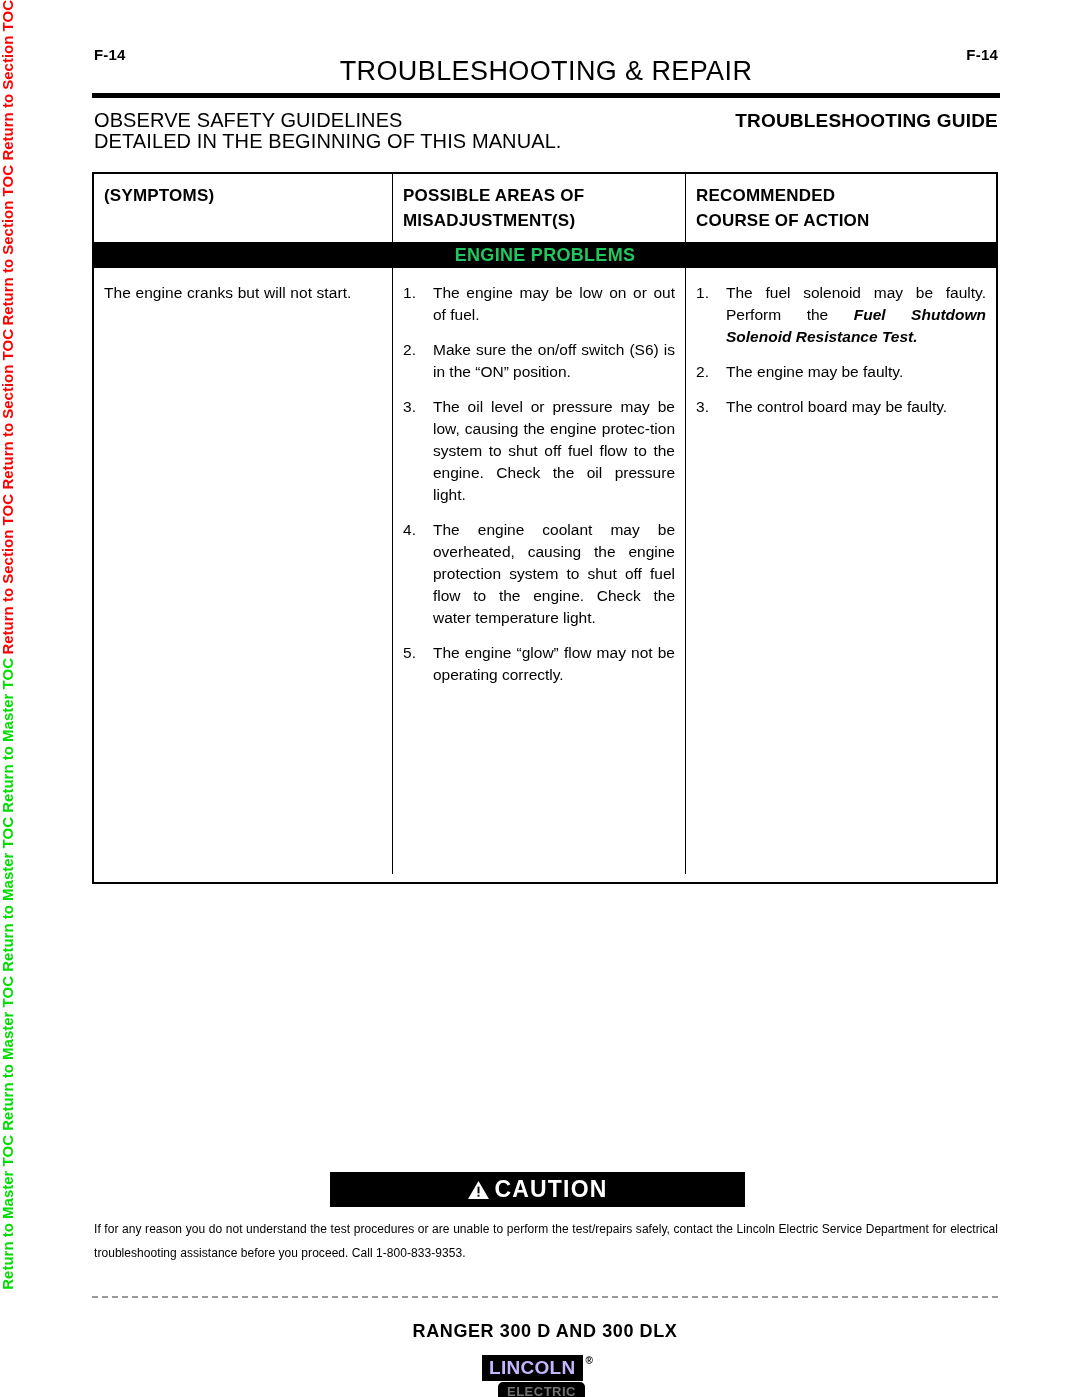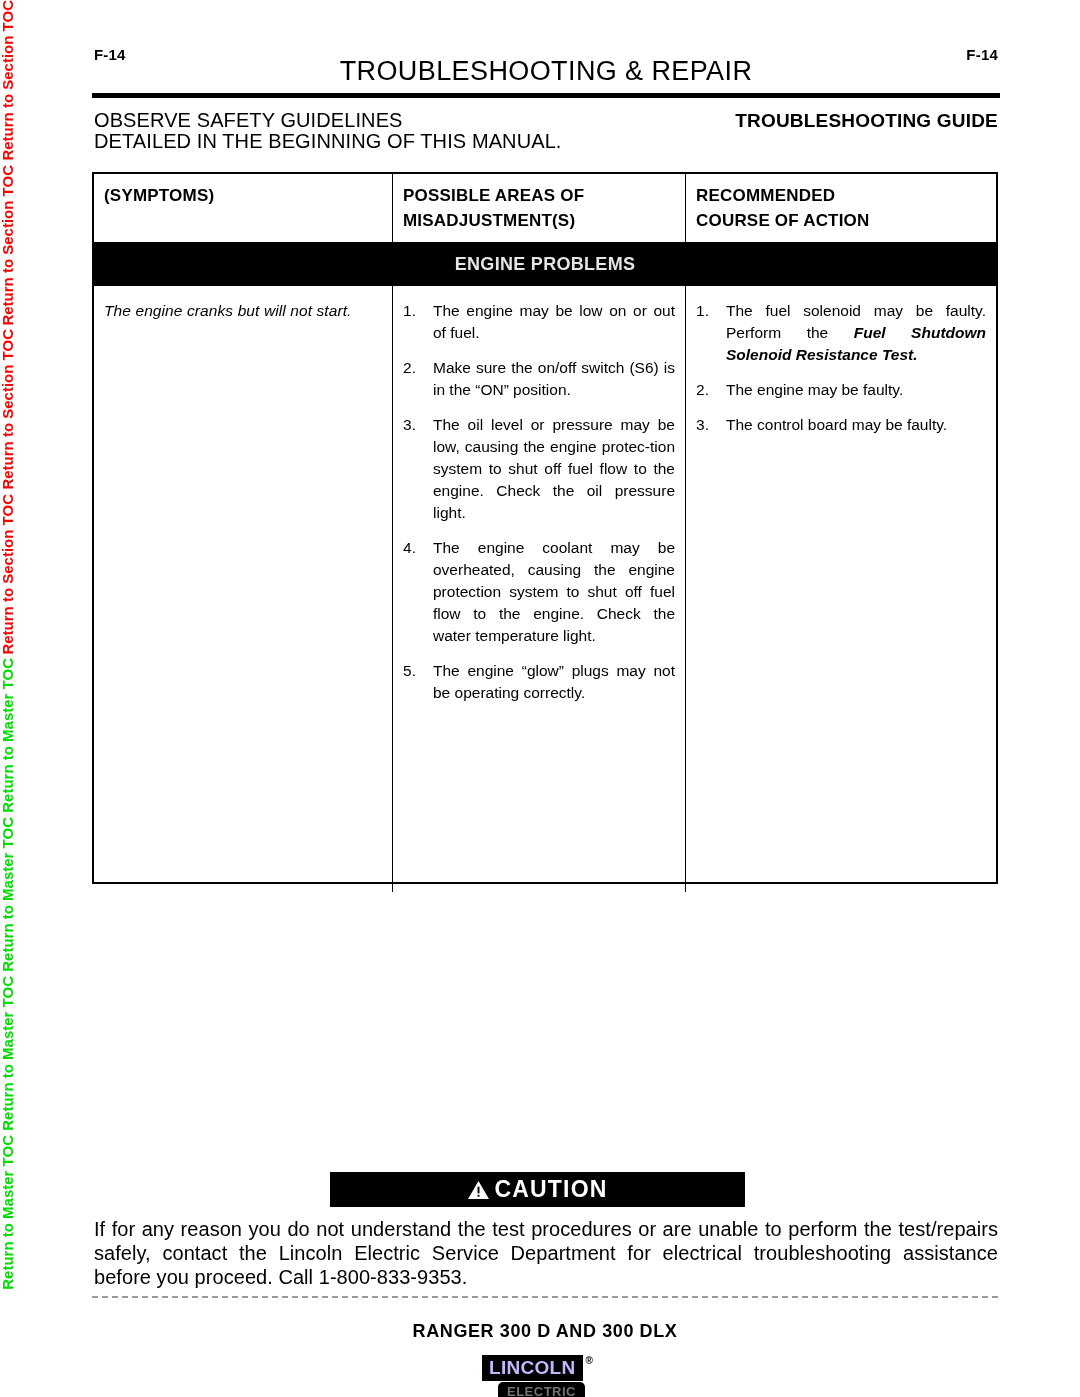--- a/index.html
+++ b/index.html
@@ -132,23 +132,23 @@
     font-weight: bold;
     line-height: 25px;
     letter-spacing: 0.2px;
   }
   #head-cell-problems   { left: 0px;   width: 298px; }
   #head-cell-areas      { left: 298px; width: 293px; border-left: 1px solid #000; }
   #head-cell-action     { left: 591px; width: 311px; border-left: 1px solid #000; }
 
   #section-band {
     position: relative;
-    height: 43px;
+    height: 25px;
     background: #000000;
-    color: #e5e5e5;
+    color: #22c55e;
     font-size: 18px;
     font-weight: bold;
     letter-spacing: 0.3px;
     display: flex;
     align-items: center;
     justify-content: center;
   }
 
   #table-body-row {
     position: relative;
@@ -156,21 +156,21 @@
   }
   .body-cell {
     position: absolute;
     top: 0;
     height: 606px;
     box-sizing: border-box;
     padding: 14px 10px 0 10px;
     font-size: 15.5px;
     line-height: 22px;
   }
-  #body-cell-problems { left: 0px;   width: 298px; font-style: italic; }
+  #body-cell-problems { left: 0px;   width: 298px; }
   #body-cell-areas    { left: 298px; width: 293px; border-left: 1px solid #000; }
   #body-cell-action   { left: 591px; width: 311px; border-left: 1px solid #000; }
 
   .symptom-text {
     text-align: justify;
     text-align-last: left;
     letter-spacing: 0.1px;
   }
 
   ol.numbered-list {
@@ -220,21 +220,21 @@
   }
   #caution-label {
     font-size: 23px;
     font-weight: bold;
     letter-spacing: 1.2px;
   }
   #caution-text {
     position: absolute;
     left: 2px; top: 1193px;
     width: 904px;
-    font-size: 20px;
+    font-size: 12px;
     line-height: 24px;
     text-align: justify;
     text-align-last: left;
     letter-spacing: 0.05px;
   }
 
   
   #footer-divider {
     position: absolute;
     left: 0px; top: 1272px;
@@ -350,21 +350,21 @@
       <div class="body-cell" id="body-cell-problems">
         <div class="symptom-text">The engine cranks but will not start.</div>
       </div>
 
       <div class="body-cell" id="body-cell-areas">
         <ol class="numbered-list" id="possible-areas-list">
             <li>The engine may be low on or out of fuel.</li>
             <li>Make sure the on/off switch (S6) is in the “ON” position.</li>
             <li>The oil level or pressure may be low, causing the engine protec-tion system to shut off fuel flow to the engine.  Check the oil pressure light.</li>
             <li>The engine coolant may be overheated, causing the engine protection system to shut off fuel flow to the engine.  Check the water temperature light.</li>
-            <li>The engine “glow” plugs may not be operating correctly.</li>
+            <li>The engine “glow” flow may not be operating correctly.</li>
           </ol>
       </div>
 
       <div class="body-cell" id="body-cell-action">
         <ol class="numbered-list" id="recommended-actions-list">
             <li><span>The fuel solenoid may be faulty. Perform the </span><span class="emphasis">Fuel Shutdown Solenoid Resistance Test.</span></li>
             <li><span>The engine may be faulty.</span></li>
             <li><span>The control board may be faulty.</span></li>
           </ol>
       </div>

